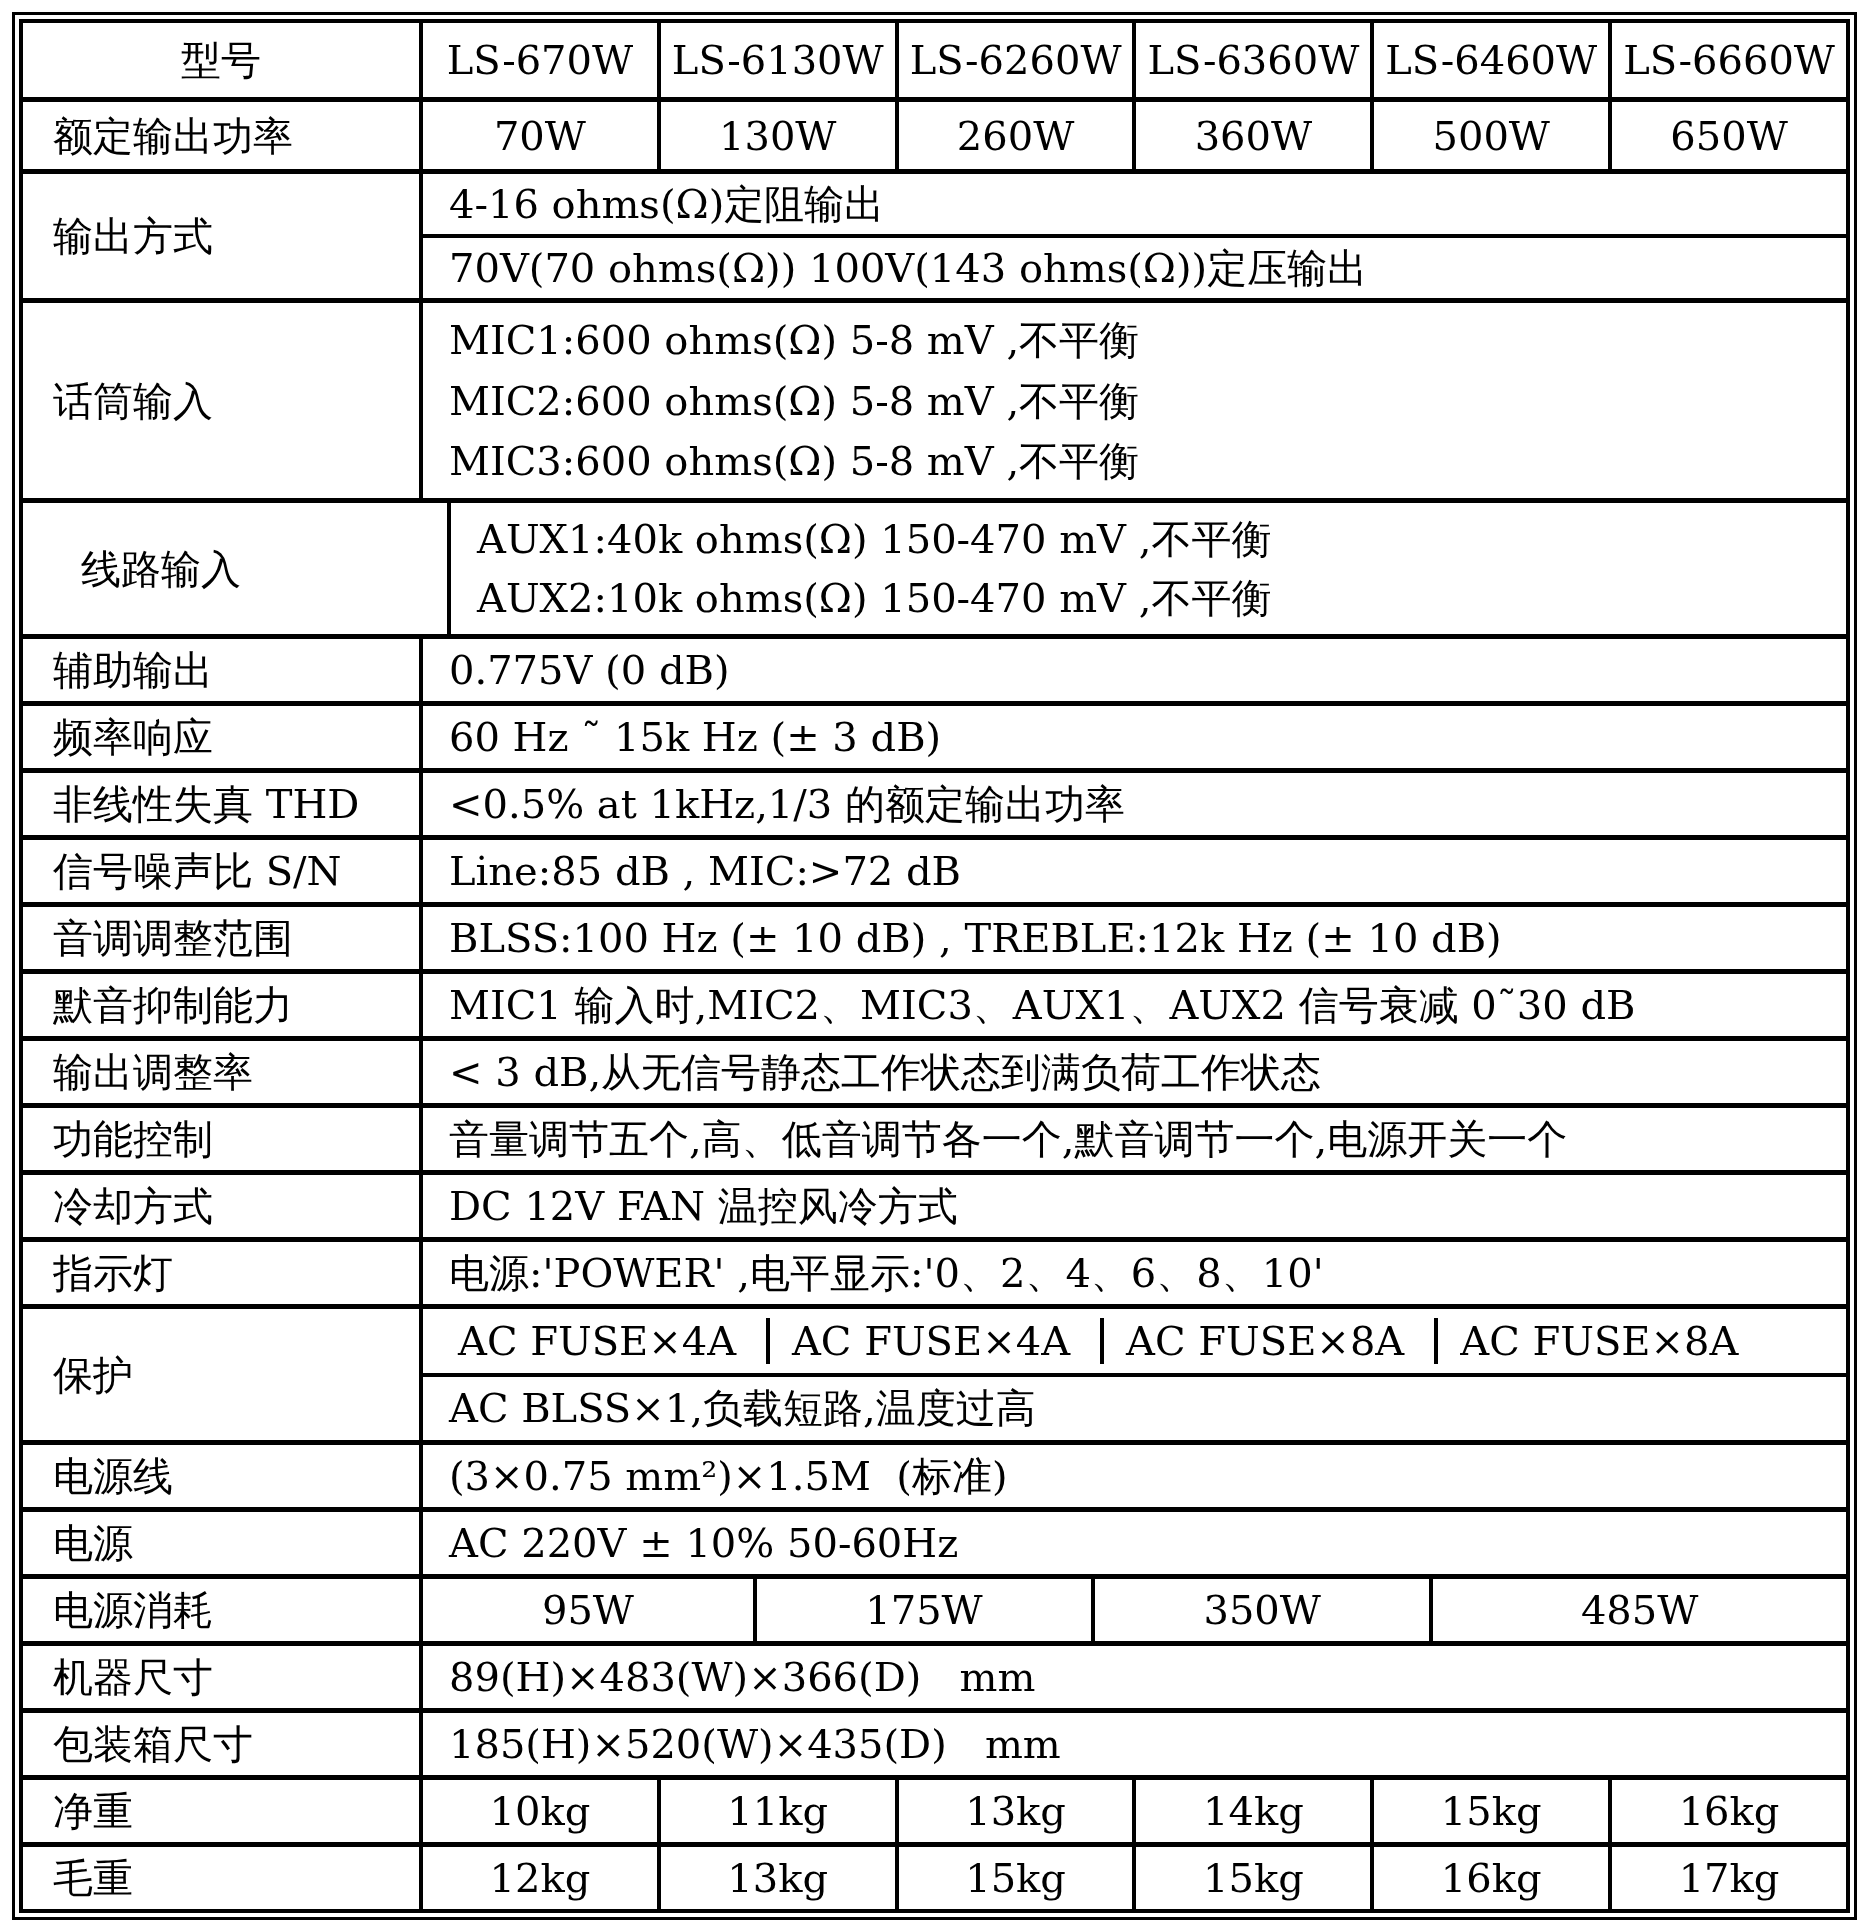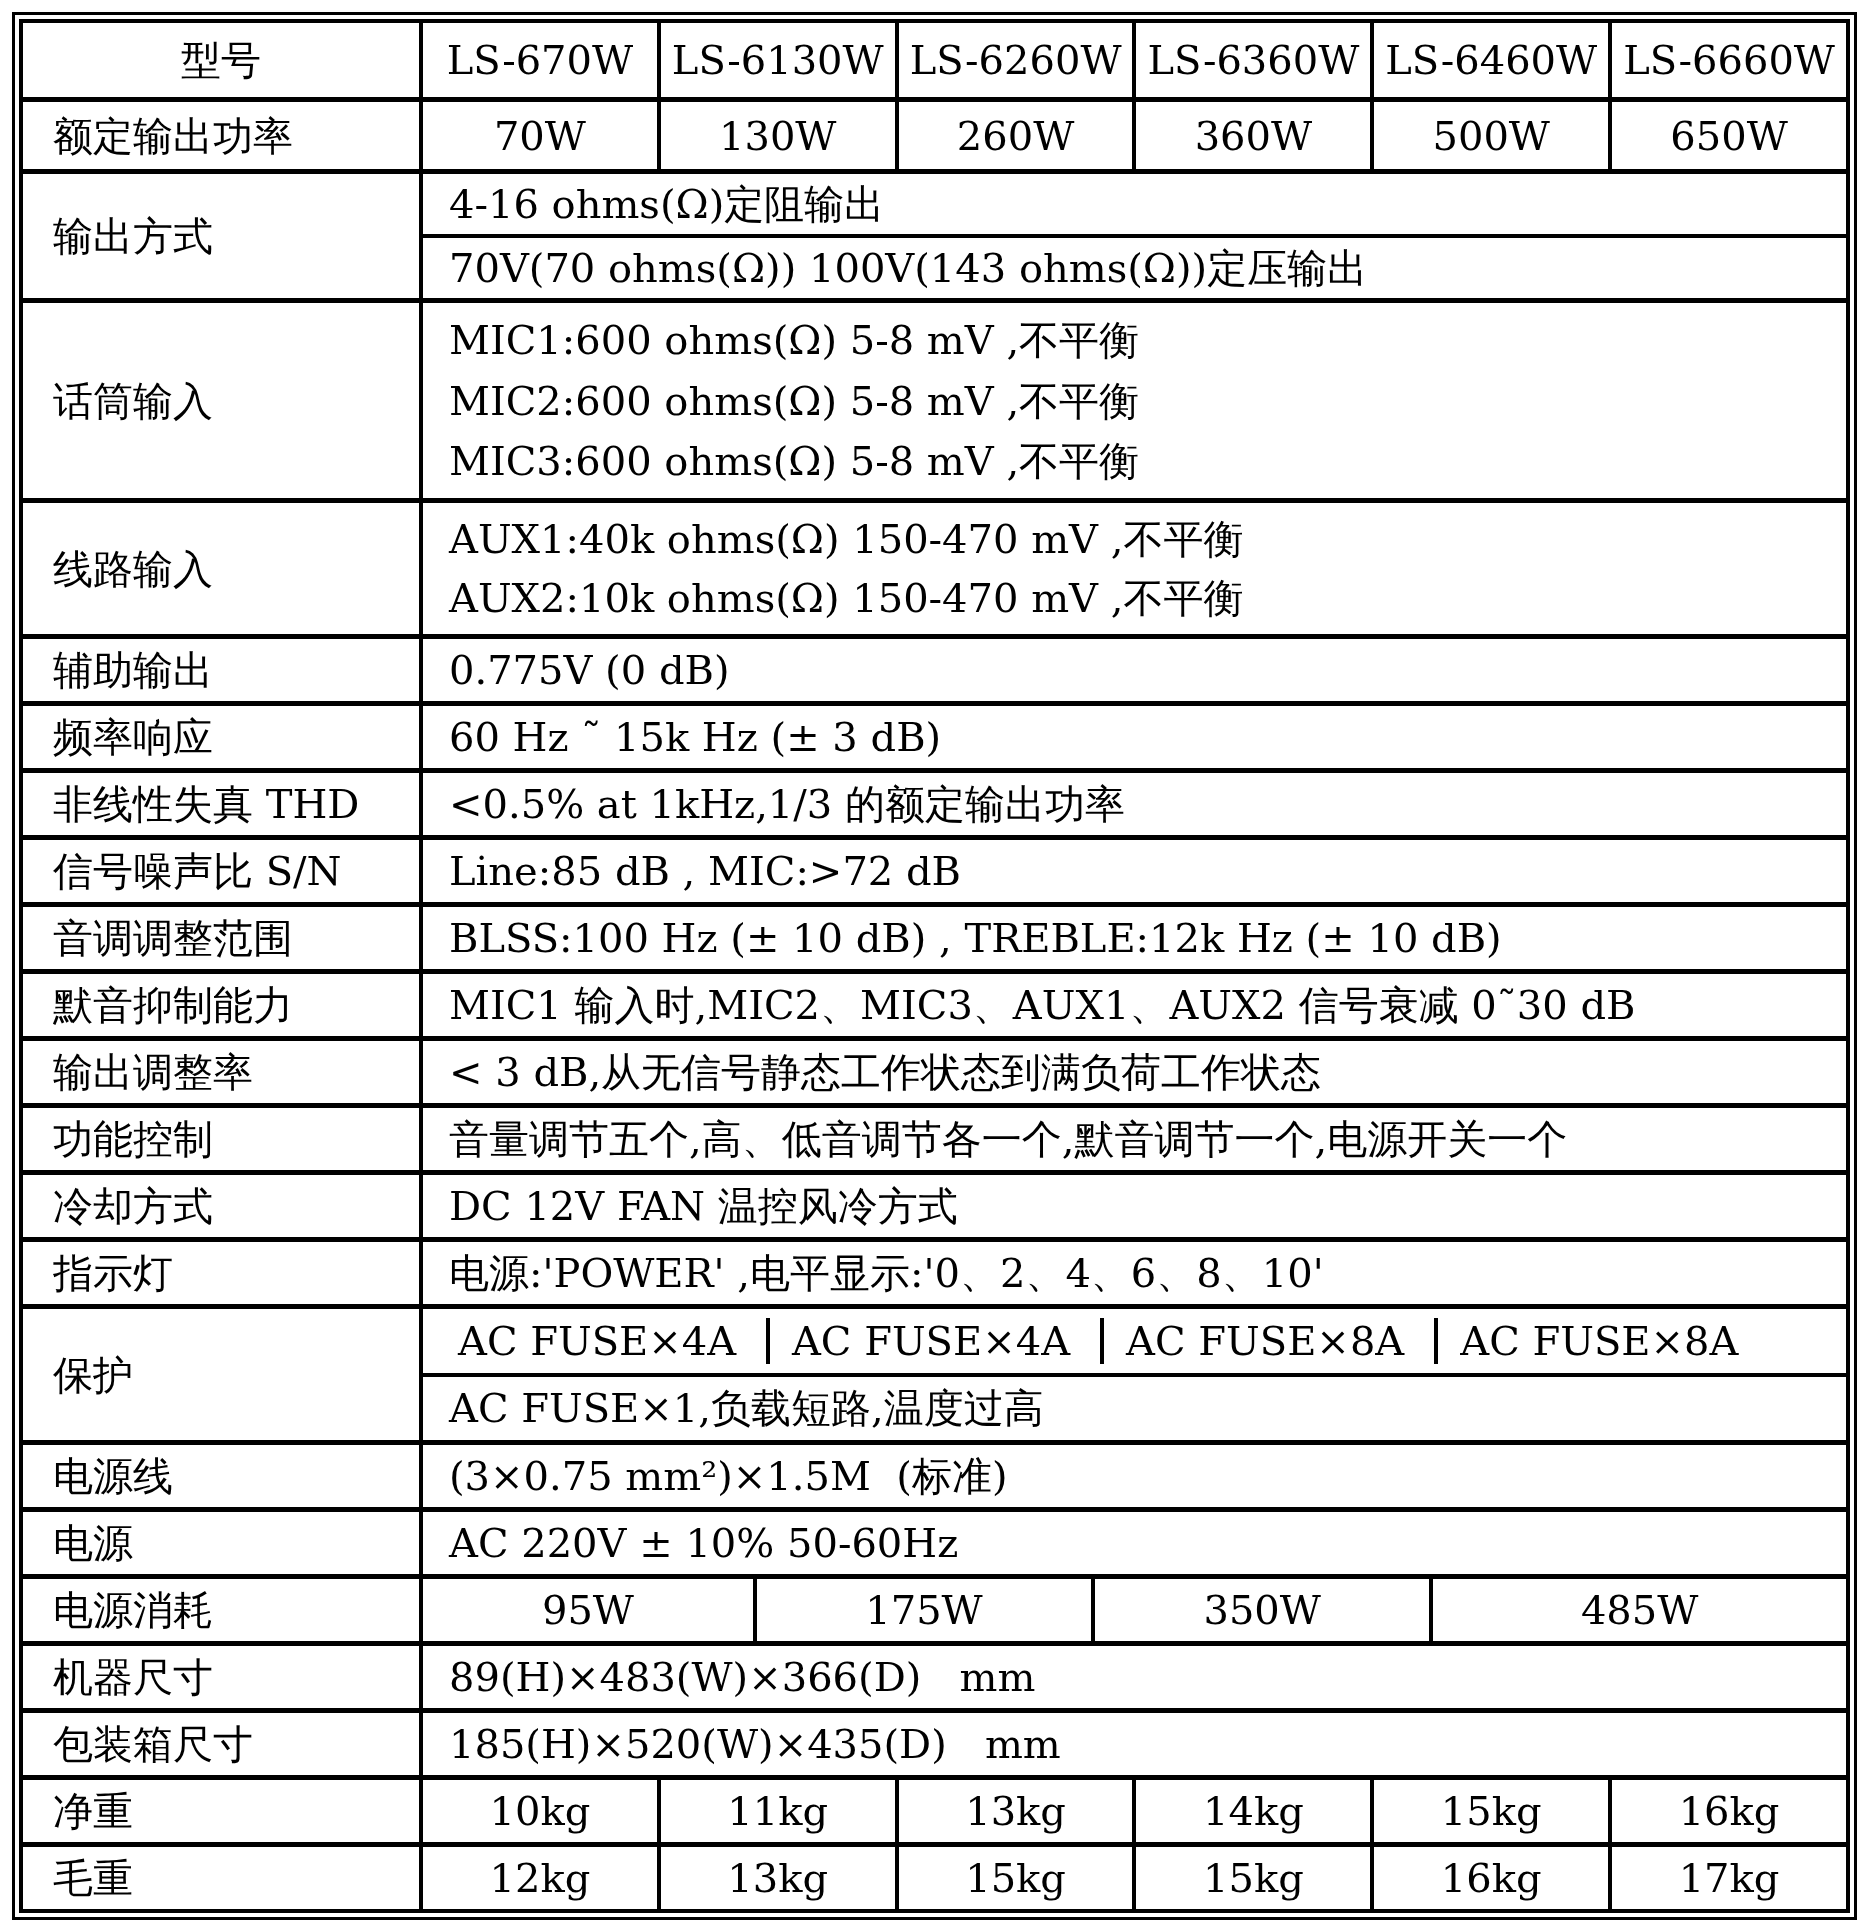--- a/index.html
+++ b/index.html
@@ -24,21 +24,21 @@
     line-height: 1.15;
   }
   .row { display: flex; align-items: stretch; }
   .row + .row { border-top: 5px solid #000; }
 
   
   .r-model  { height: 74px; }
   .r-rated  { height: 72px; }
   .r-out    { height: 129px; }
   .r-mic    { height: 200px; }
-  .r-aux    { height: 136px; }
+  .r-aux    { height: 136px; padding-left: 28px; }
   .r-std    { height: 67px; }
   .r-prot   { height: 136px; }
 
   
   .lbl {
     flex: 0 0 396px;
     display: flex;
     align-items: center;
     padding-left: 30px;
     white-space: pre-wrap;
@@ -220,21 +220,21 @@
 
       <div class="row r-prot">
         <div class="lbl">保护</div>
         <div class="stack">
           <div class="srow fuses">
             <div class="fcell fc1">AC FUSE×4A</div>
             <div class="fcell fc2">AC FUSE×4A</div>
             <div class="fcell fc3">AC FUSE×8A</div>
             <div class="fcell fc4">AC FUSE×8A</div>
           </div>
-          <div class="srow">AC FUSE×1,负载短路,温度过高</div>
+          <div class="srow">AC BLSS×1,负载短路,温度过高</div>
         </div>
       </div>
 
       <div class="row r-std">
         <div class="lbl">电源线</div>
         <div class="wide">(3×0.75 mm²)×1.5M  (标准)</div>
       </div>
 
       <div class="row r-std">
         <div class="lbl">电源</div>

